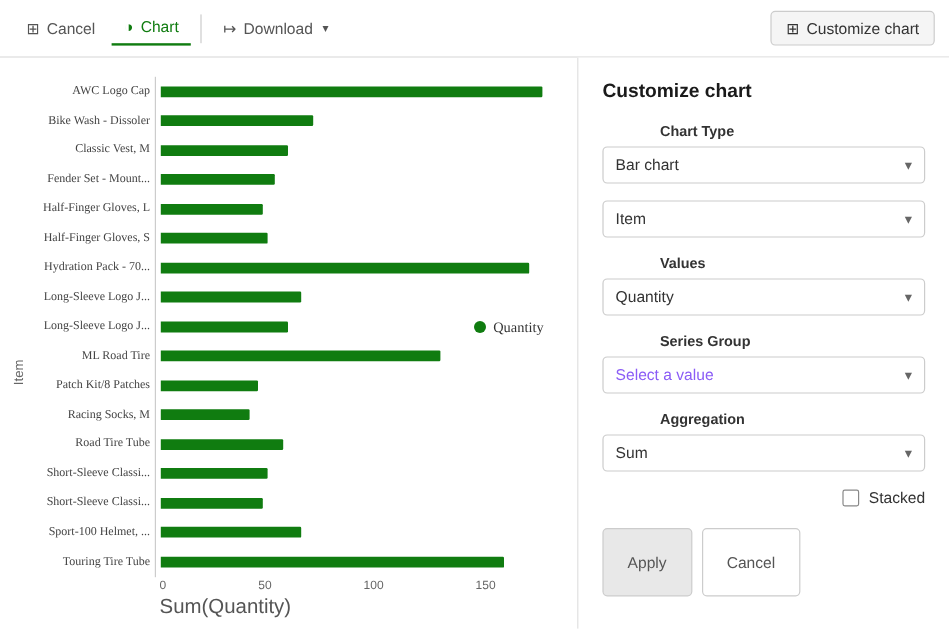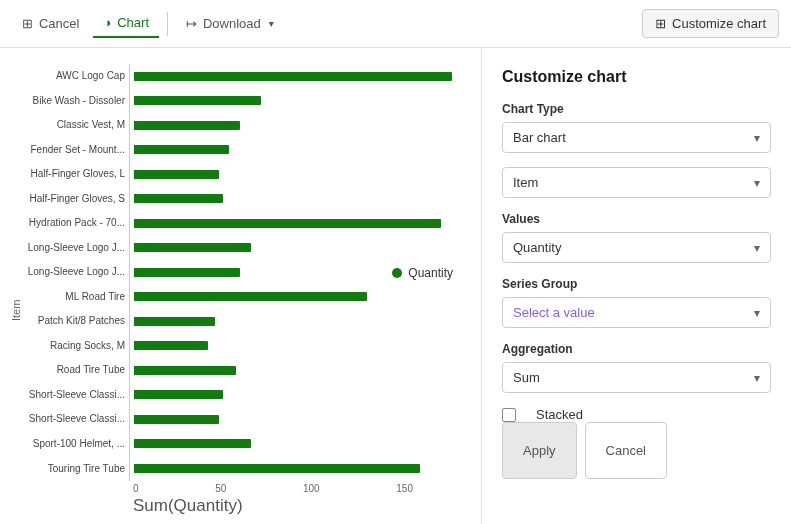--- a/index.html
+++ b/index.html
@@ -93,20 +93,21 @@
 
     .chart-inner {
       flex: 1;
       display: flex;
       flex-direction: column;
     }
 
     .bars-and-labels {
       display: flex;
       flex: 1;
+      font-family: Liberation Serif, serif;
     }
 
     .item-labels {
       display: flex;
       flex-direction: column;
       justify-content: space-around;
       text-align: right;
       font-size: 10px;
       color: #444;
       padding-right: 4px;
@@ -198,20 +199,21 @@
       font-weight: 600;
       color: #1a1a1a;
       margin-bottom: 16px;
     }
 
     .field-label {
       font-size: 12px;
       font-weight: 600;
       color: #333;
       margin-bottom: 6px;
+      margin-left: 48px;
     }
 
     .dropdown-field {
       display: flex;
       align-items: center;
       justify-content: space-between;
       border: 1px solid #ccc;
       border-radius: 4px;
       padding: 7px 10px;
       margin-bottom: 14px;
@@ -222,22 +224,24 @@
     }
 
     .chevron-down {
       font-size: 12px;
       color: #666;
     }
 
     .checkbox-row {
       display: flex;
       align-items: center;
-      gap: 20px;
-      font-size: 13px;
+      gap: 8px;
+      margin-bottom: 18px;
+      font-size: 13px;
+      justify-content: flex-end;
     }
 
     .checkbox-input {
       width: 14px;
       height: 14px;
       border: 1.5px solid #888;
       border-radius: 2px;
       background: #fff;
       cursor: pointer;
     }

